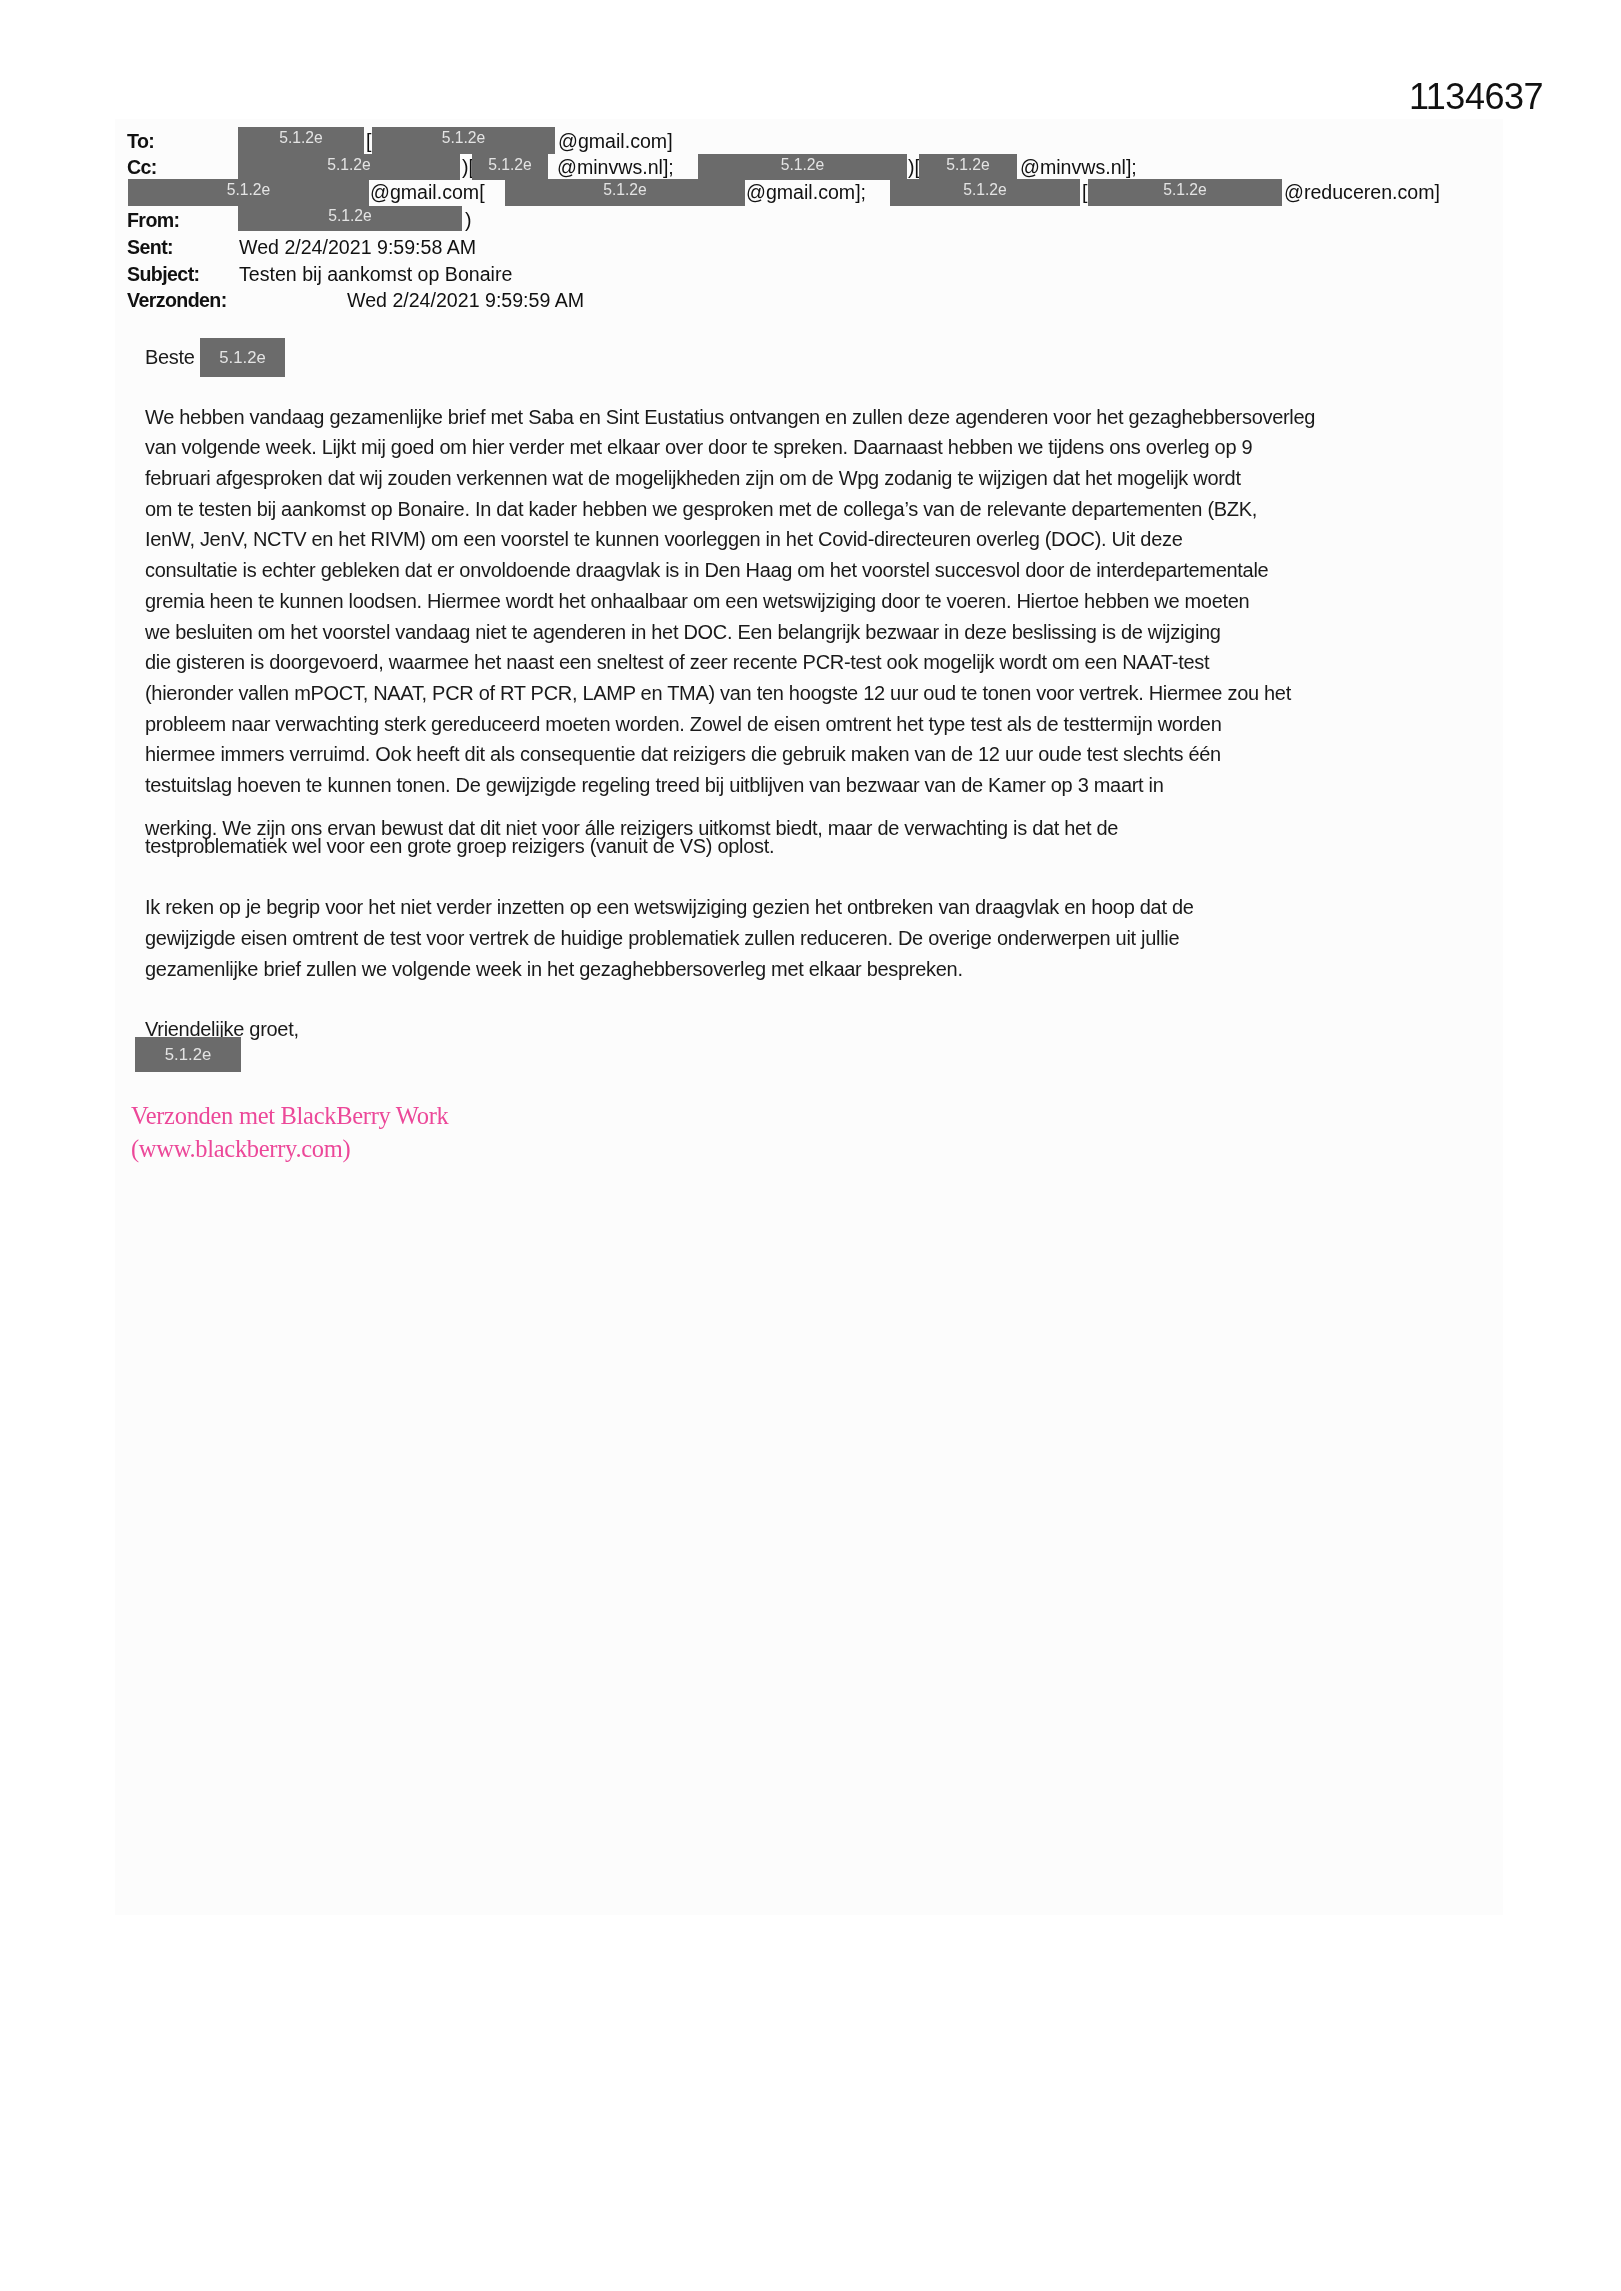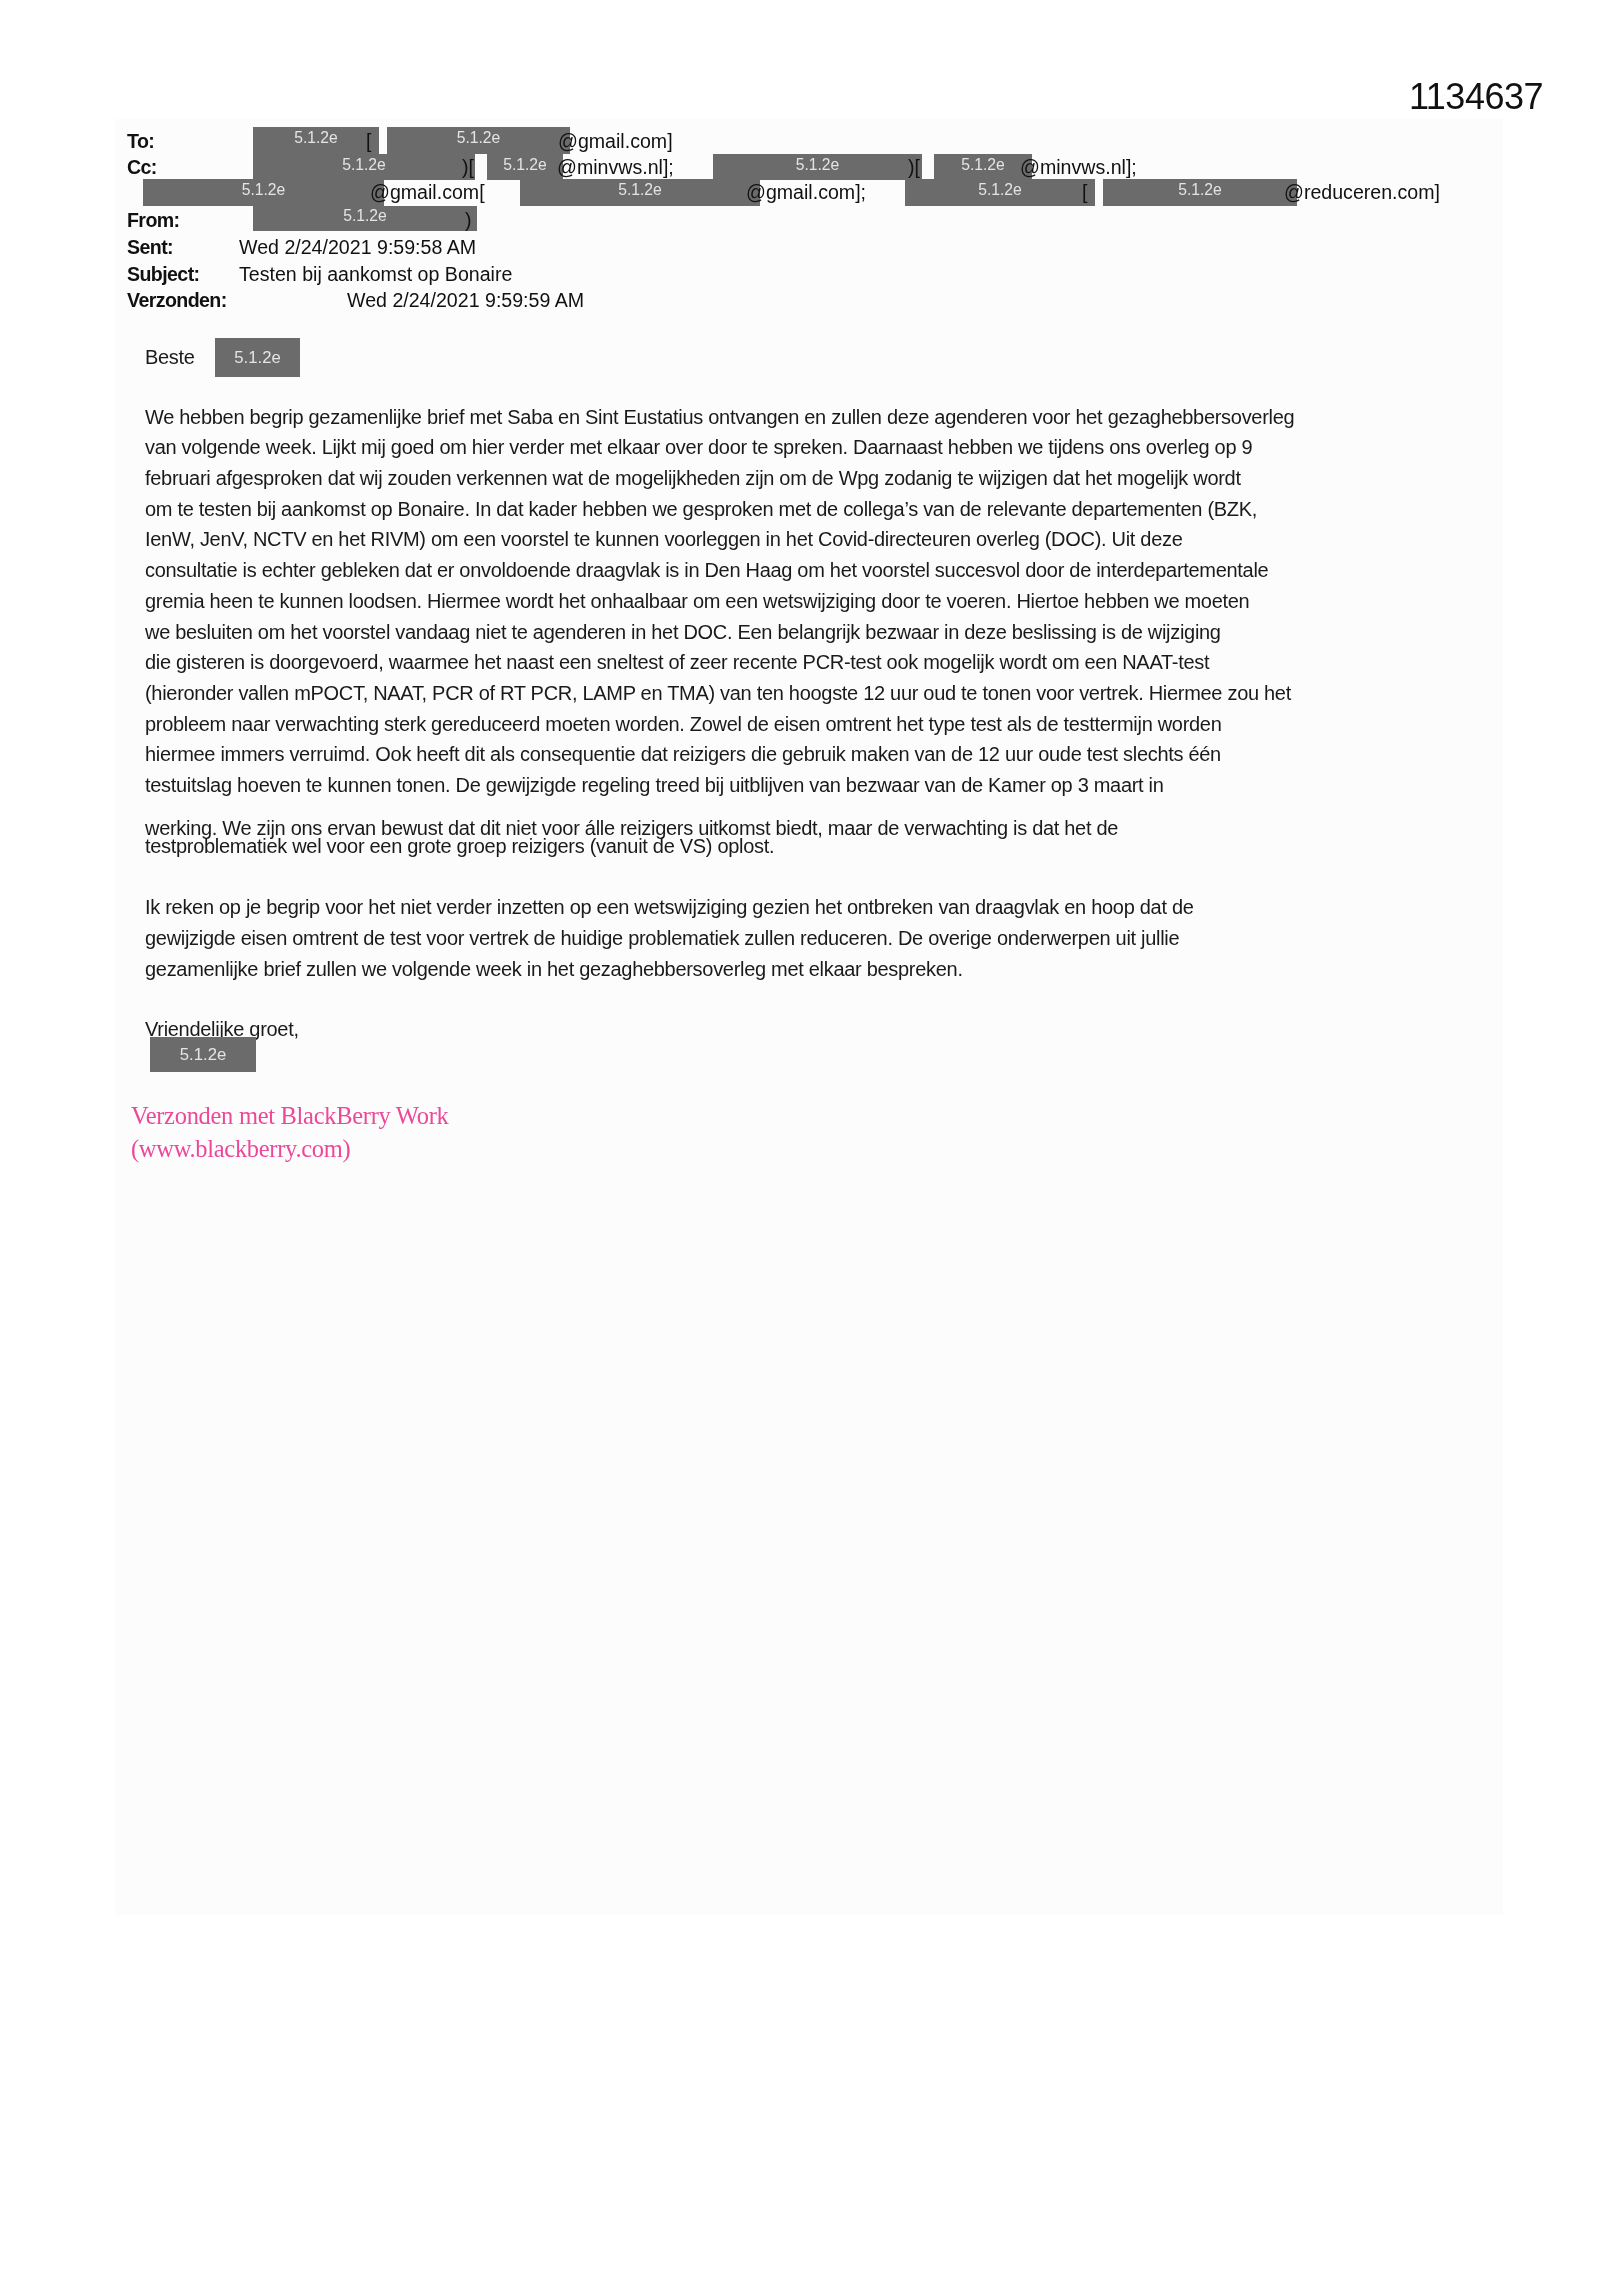--- a/index.html
+++ b/index.html
@@ -1,21 +1,21 @@
 <!DOCTYPE html>
 <html><head>
 <meta charset="utf-8">
 <style>
   html, body { margin: 0; padding: 0; background: #ffffff; }
   body { width: 1621px; height: 2292px; position: relative; overflow: hidden; color: #111; }
   .panel { position: absolute; left: 115px; top: 119px; width: 1388px; height: 1796px; background: #fcfcfc; }
   .docnum { position: absolute; left: 1409px; top: 76px; font-family: "Liberation Sans", sans-serif; font-size: 36px; color: #111; letter-spacing: -0.5px; text-align: right; }
   .hdr { position: absolute; font-family: "Liberation Sans", sans-serif; font-size: 19.6px; line-height: 26.5px; height: 26.5px; white-space: nowrap; color: #111; transform-origin: left top; }
   .lbl { font-weight: bold; letter-spacing: -0.6px; }
-  .red { position: absolute; background: #6b6b6b; color: #e4e4e4; font-family: "Liberation Sans", sans-serif; font-size: 15.7px; text-align: center; white-space: nowrap; margin-left: 15px; }
+  .red { position: absolute; background: #6b6b6b; color: #e4e4e4; font-family: "Liberation Sans", sans-serif; font-size: 15.7px; text-align: center; white-space: nowrap; }
   .body-line { position: absolute; left: 145px; font-family: "Liberation Sans", sans-serif; font-size: 20px; line-height: 30px; height: 30px; white-space: nowrap; color: #1a1a1a; letter-spacing: -0.3px; }
   .serif { position: absolute; left: 131px; font-family: "Liberation Serif", serif; font-size: 24.5px; line-height: 33px; white-space: nowrap; color: #ec4899; letter-spacing: -0.3px; }
 </style>
 </head>
 <body>
 
 <div class="panel"></div>
 
 <div class="docnum">1134637</div>
 
@@ -52,21 +52,21 @@
 <div class="hdr" style="left:239px;top:234px;">Wed 2/24/2021 9:59:58 AM</div>
 <div class="hdr lbl" style="left:127px;top:261px;">Subject:</div>
 <div class="hdr" style="left:239px;top:261px;">Testen bij aankomst op Bonaire</div>
 <div class="hdr lbl" style="left:127px;top:287px;">Verzonden:</div>
 <div class="hdr" style="left:347px;top:287px;">Wed 2/24/2021 9:59:59 AM</div>
 
 <div class="body-line" style="top:342px;">Beste</div>
 <div class="red" style="left:200px;top:338px;width:85px;height:39px;line-height:39px;font-size:16.7px;">5.1.2e</div>
 
 <div>
-  <div class="body-line" style="top:402px;">We hebben begrip gezamenlijke brief met Saba en Sint Eustatius ontvangen en zullen deze agenderen voor het gezaghebbersoverleg</div>
+  <div class="body-line" style="top:402px;">We hebben vandaag gezamenlijke brief met Saba en Sint Eustatius ontvangen en zullen deze agenderen voor het gezaghebbersoverleg</div>
   <div class="body-line" style="top:432px;">van volgende week. Lijkt mij goed om hier verder met elkaar over door te spreken. Daarnaast hebben we tijdens ons overleg op 9</div>
   <div class="body-line" style="top:463px;">februari afgesproken dat wij zouden verkennen wat de mogelijkheden zijn om de Wpg zodanig te wijzigen dat het mogelijk wordt</div>
   <div class="body-line" style="top:494px;">om te testen bij aankomst op Bonaire. In dat kader hebben we gesproken met de collega’s van de relevante departementen (BZK,</div>
   <div class="body-line" style="top:524px;">IenW, JenV, NCTV en het RIVM) om een voorstel te kunnen  voorleggen in het Covid-directeuren overleg (DOC).  Uit deze</div>
   <div class="body-line" style="top:555px;">consultatie is echter gebleken dat er onvoldoende draagvlak is in Den Haag om het voorstel succesvol door de interdepartementale</div>
   <div class="body-line" style="top:586px;">gremia heen te kunnen loodsen. Hiermee wordt het onhaalbaar om een wetswijziging door te voeren. Hiertoe hebben we moeten</div>
   <div class="body-line" style="top:617px;">we besluiten om het voorstel vandaag niet te agenderen in het DOC. Een belangrijk bezwaar in deze beslissing is de wijziging</div>
   <div class="body-line" style="top:647px;">die gisteren is doorgevoerd, waarmee het naast een sneltest of zeer recente PCR-test ook mogelijk wordt om een NAAT-test</div>
   <div class="body-line" style="top:678px;">(hieronder vallen mPOCT, NAAT, PCR of RT PCR, LAMP en TMA) van ten hoogste 12 uur oud te tonen voor vertrek. Hiermee zou het</div>
   <div class="body-line" style="top:709px;">probleem naar verwachting sterk gereduceerd moeten worden. Zowel de eisen omtrent het type test als de testtermijn worden</div>

